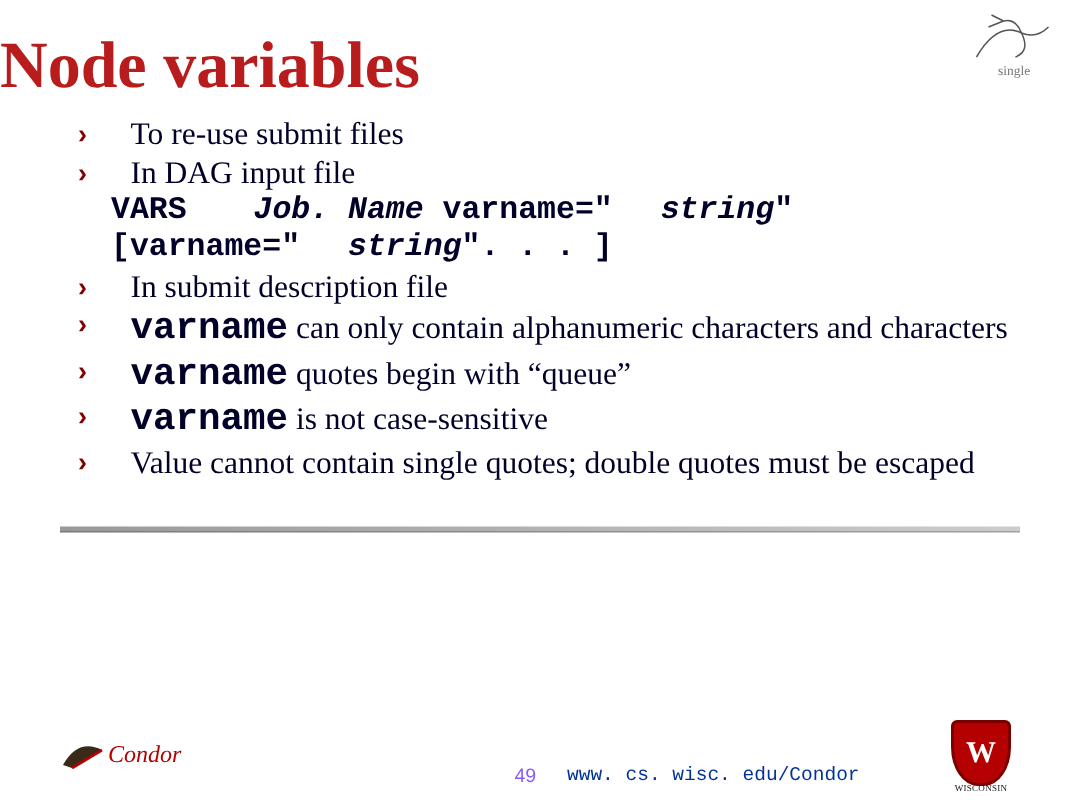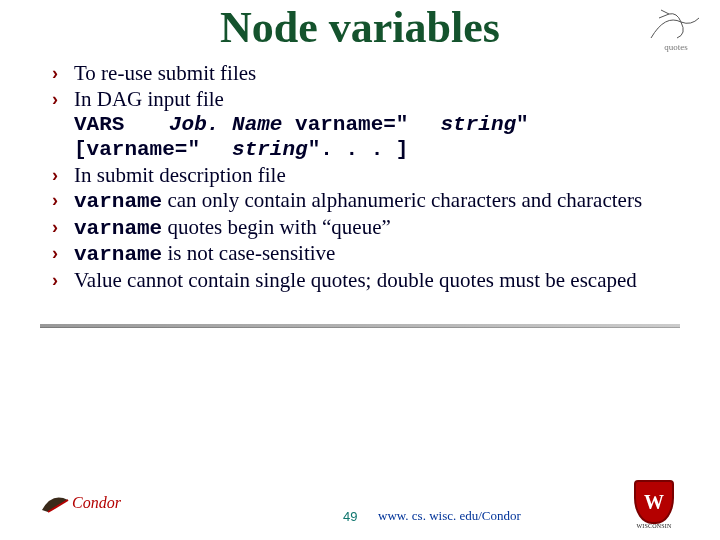--- a/index.html
+++ b/index.html
@@ -5,43 +5,43 @@
   html,body{margin:0;padding:0;}
   body{
     width:720px;height:540px;
     background:#fff;
     font-family:"Comic Sans MS","Comic Sans",cursive;
     color:#000029;
     position:relative;
     overflow:hidden;
   }
   .title{
-    text-align:center;
+    text-align:left;
     font-size:44px;
     font-weight:bold;
-    color:#14532d;
-    margin-top:2px;
+    color:#b91c1c;
+    margin-top:18px;
   }
   .content{
     margin:8px 30px 0 52px;
     font-size:21px;
     line-height:1.22;
   }
   .row{display:flex;}
   .marker{
     color:#800000;
     font-family:Verdana,Geneva,sans-serif;
     font-weight:bold;
     font-size:18px;
     width:22px;
     flex-shrink:0;
     line-height:1.35;
   }
-  .txt{flex:1;}
-  .mono{font-family:"Courier New",Courier,monospace;font-weight:bold;font-size:21px;}
+  .txt{flex:1;margin-left:13px;}
+  .mono{font-family:"Courier New",Courier,monospace;font-weight:bold;font-size:25px;}
   .code-block{
     font-family:"Courier New",Courier,monospace;
     font-weight:bold;
     font-size:21px;
     margin-left:22px;
     line-height:1.2;
   }
   .code-block .ci{font-style:italic;margin-left:32px;}
   .hr-rule{
     margin:30px 40px 0 40px;
@@ -51,26 +51,26 @@
   }
   .footer{
     position:absolute;
     left:0;right:0;bottom:14px;
     height:42px;
   }
   .pgnum{
     position:absolute;
     left:343px;bottom:2px;
     font-family:Verdana,Geneva,sans-serif;
-    font-size:13px;color:#0f766e;
+    font-size:13px;color:#8b5cf6;
   }
   .url{
     position:absolute;
     left:378px;bottom:2px;
-    font-family:Liberation Serif, serif;
+    font-family:Liberation Mono, monospace;
     font-size:13px;color:#003399;
   }
   
   .pegasus{
     position:absolute;right:14px;top:8px;
     width:60px;height:46px;
     font-size:9px;color:#777;text-align:center;
   }
   .pegasus svg{width:58px;height:34px;display:block;margin:0 auto;}
   .condor-logo{
@@ -94,21 +94,21 @@
     text-align:center;color:#222;margin-top:-1px;
   }
 </style>
 </head>
 <body>
 
 <div class="pegasus">
   <svg viewBox="0 0 58 34">
     <path d="M4 30 Q18 6 34 14 Q44 18 52 10 M34 14 Q30 4 22 6 M34 14 Q40 26 30 30 M22 6 L14 2 M22 6 L12 10" fill="none" stroke="#555" stroke-width="1"></path>
   </svg>
-  <span>quotes</span>
+  <span>single</span>
 </div>
 
 <div class="title">Node variables</div>
 
 <div class="content">
 
   <div class="row">
     <div class="marker">›</div>
     <div class="txt">To re-use submit files</div>
   </div>

